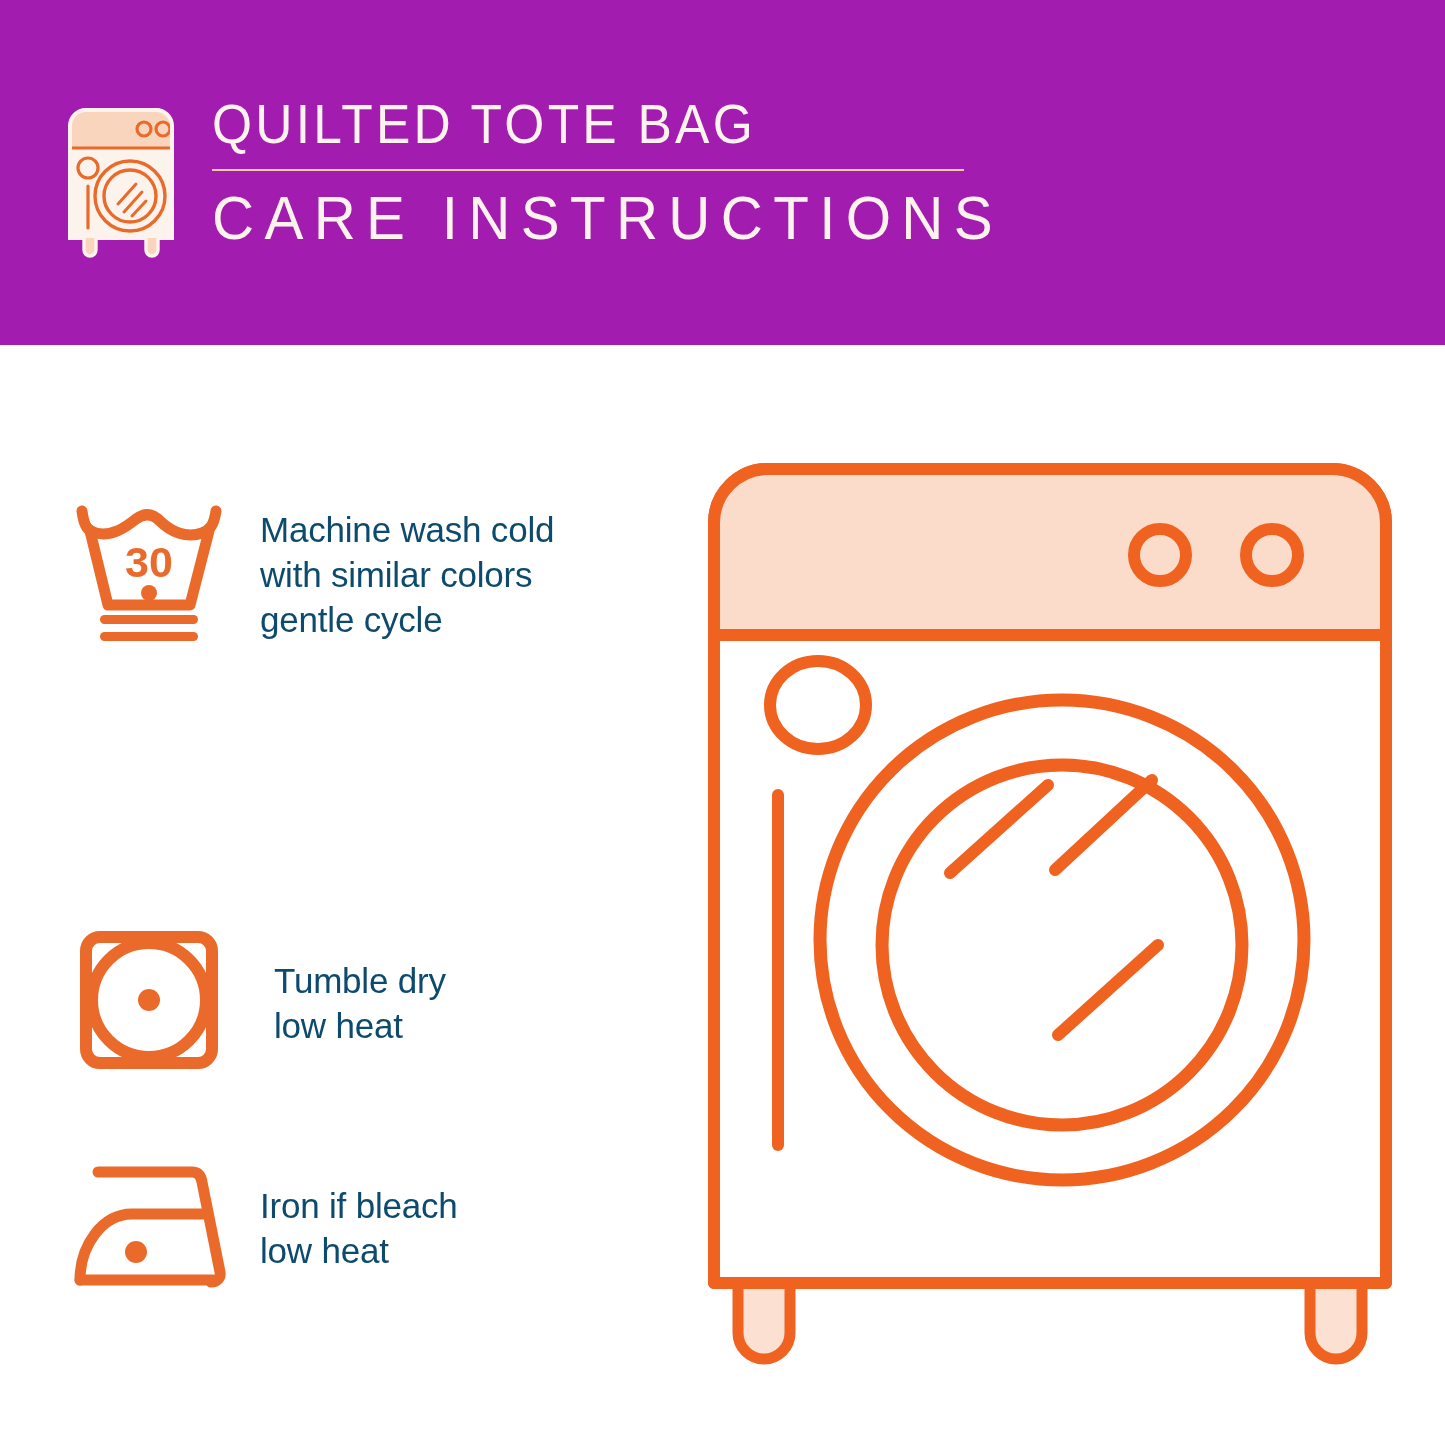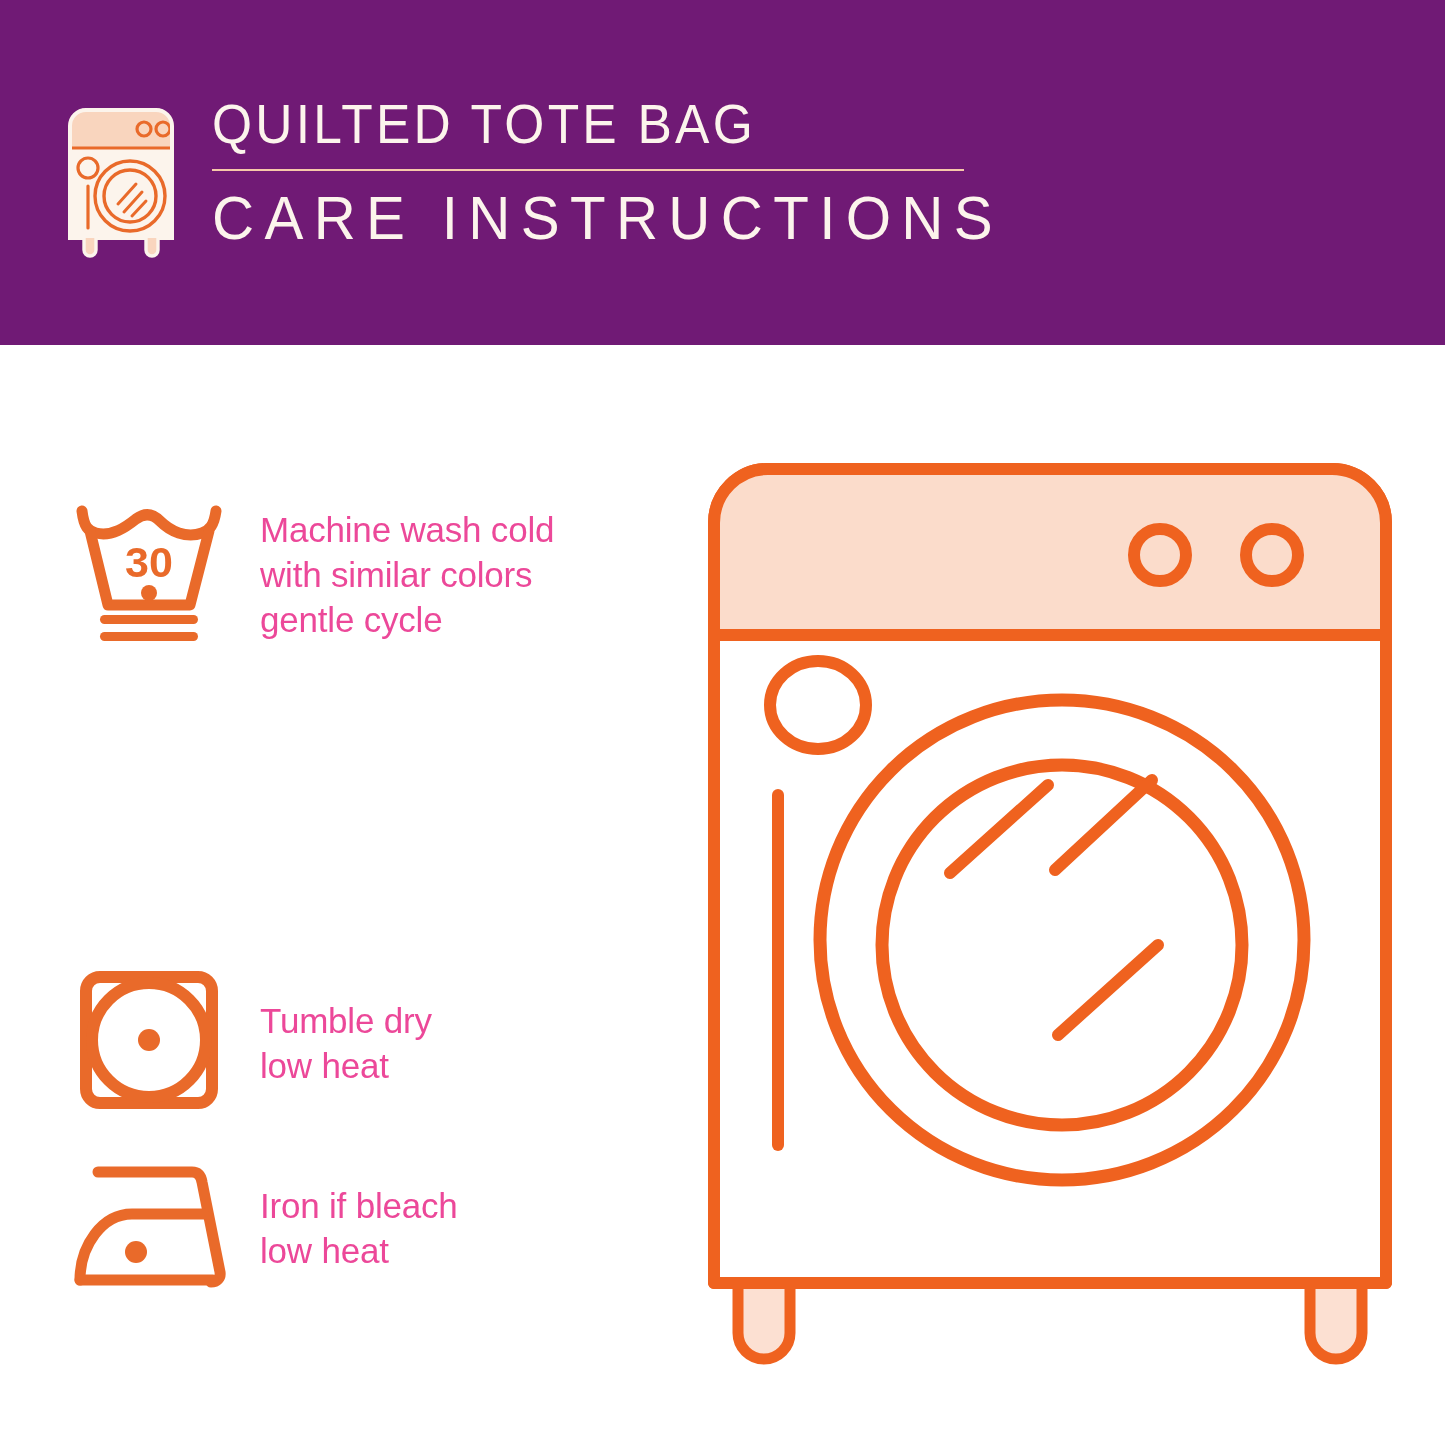--- a/index.html
+++ b/index.html
@@ -15,21 +15,21 @@
     position: relative;
   }
 
   
   .header-band {
     position: absolute;
     left: 0;
     top: 0;
     width: 1445px;
     height: 345px;
-    background: #701a75;
+    background: #a21caf;
     box-sizing: border-box;
   }
   .header-inner {
     position: absolute;
     left: 62px;
     top: 92px;
     display: flex;
     align-items: flex-start;
   }
   .header-logo {
@@ -82,32 +82,32 @@
   }
   .symbol-row {
     position: absolute;
     left: 70px;
     display: flex;
     align-items: center;
     width: 620px;
   }
   .symbol-row[data-row="0"] { top: 152px; }
   .symbol-row[data-row="1"] { top: 365px; }
-  .symbol-row[data-row="2"] { top: 620px; }
+  .symbol-row[data-row="2"] { top: 580px; gap: 14px; }
   .symbol-row[data-row="3"] { top: 805px; }
 
   .symbol-icon {
     width: 160px;
     height: 155px;
     flex: 0 0 auto;
     display: block;
   }
   .symbol-text {
     margin-left: 30px;
-    color: #ec4899;
+    color: #0c4a6e;
     font-size: 35px;
     line-height: 45px;
     font-weight: 400;
     white-space: pre-line;
     letter-spacing: -0.2px;
   }
 
   
   .machine-wrap {
     position: absolute;

